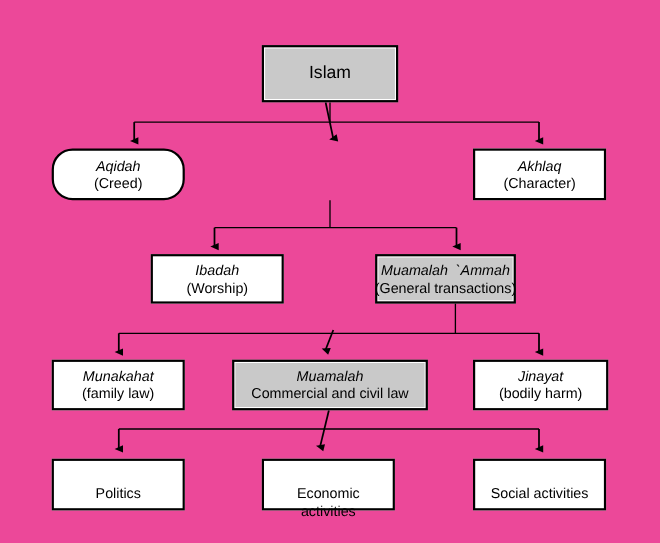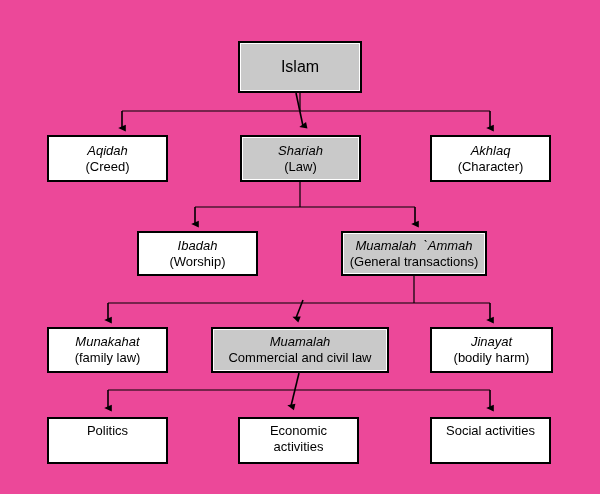--- a/index.html
+++ b/index.html
@@ -57,21 +57,21 @@
   }
   .node.plain .l1 {
     font-style: normal;
   }
   .node.title .l1 {
     font-style: normal;
     font-size: 16px;
   }
   .node.topalign {
     justify-content: flex-start;
-    padding-top: 4px;
+    padding-top: 22px;
   }
 </style>
 </head>
 <body>
 
 <div id="canvas">
 
   <svg id="edges" viewBox="0 0 600 494" width="600" height="494" xmlns="http://www.w3.org/2000/svg">
     <defs>
       <marker id="arrowhead" markerWidth="9" markerHeight="9" refX="3.6" refY="4.4" orient="auto" markerUnits="userSpaceOnUse">
@@ -107,41 +107,37 @@
       <path d="M 108 390 L 108 408" stroke-width="1.6" marker-end="url(#arrowhead)"></path>
       <path d="M 490 390 L 490 408" stroke-width="1.6" marker-end="url(#arrowhead)"></path>
       <path d="M 299 373 L 291 406" stroke-width="1.6" marker-end="url(#arrowhead)"></path>
     </g>
   </svg>
 
   <div class="node shaded title" style="left:238px; top:41px; width:124px; height:52px;">
     <span class="l1">Islam</span>
   </div>
 
-  <div class="node" style="left:47px; top:135px; width:121px; height:47px;">
+  <div class="node" style="left:47px; top:135px; width:121px; height:47px;border-radius:19px;">
     <span class="l1">Aqidah</span>
     <span class="l2">(Creed)</span>
   </div>
 
-  <div class="node shaded" style="left:240px; top:135px; width:121px; height:47px;">
-    <span class="l1">Shariah</span>
-    <span class="l2">(Law)</span>
-  </div>
 
   <div class="node" style="left:137px; top:231px; width:121px; height:45px;">
     <span class="l1">Ibadah</span>
     <span class="l2">(Worship)</span>
   </div>
 
   <div class="node" style="left:430px; top:135px; width:121px; height:47px;">
     <span class="l1">Akhlaq</span>
     <span class="l2">(Character)</span>
   </div>
 
-  <div class="node shaded" style="left:341px; top:231px; width:146px; height:45px;">
+  <div class="node shaded" style="left:341px; top:231px; width:128px; height:45px;">
     <span class="l1">Muamalah  `Ammah</span>
     <span class="l2">(General transactions)</span>
   </div>
 
   <div class="node" style="left:47px; top:327px; width:121px; height:46px;">
     <span class="l1">Munakahat</span>
     <span class="l2">(family law)</span>
   </div>
 
   <div class="node shaded" style="left:211px; top:327px; width:178px; height:46px;">

